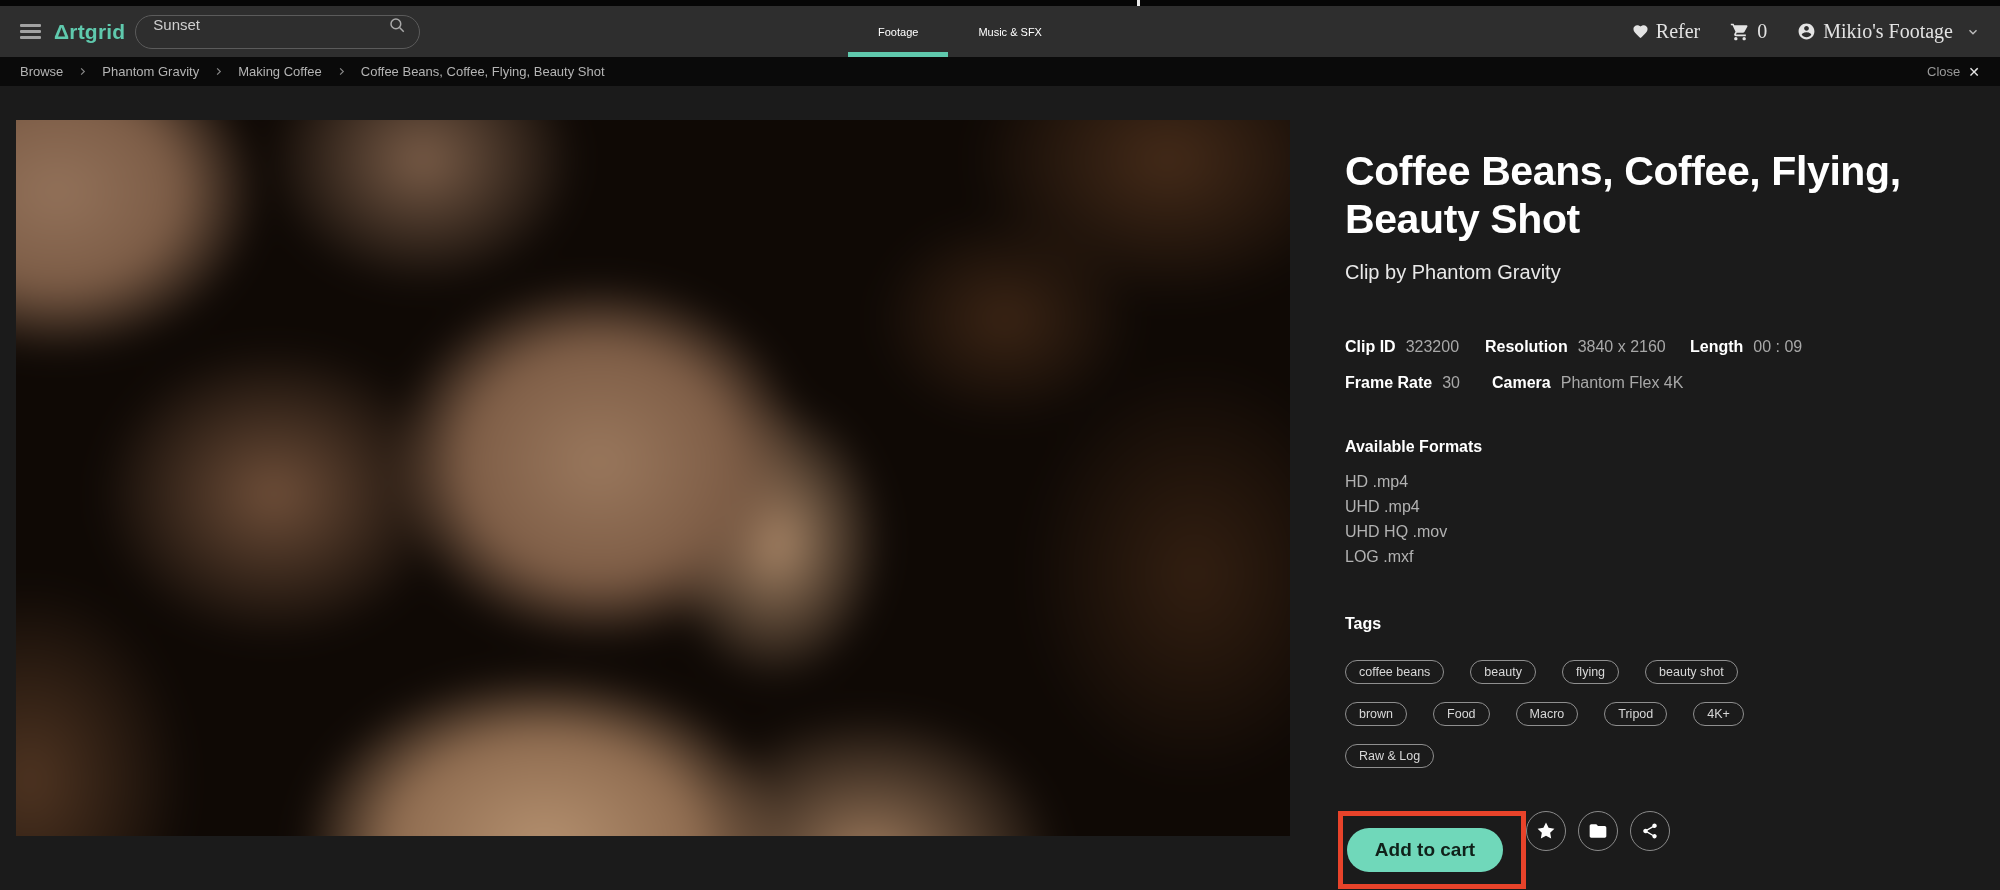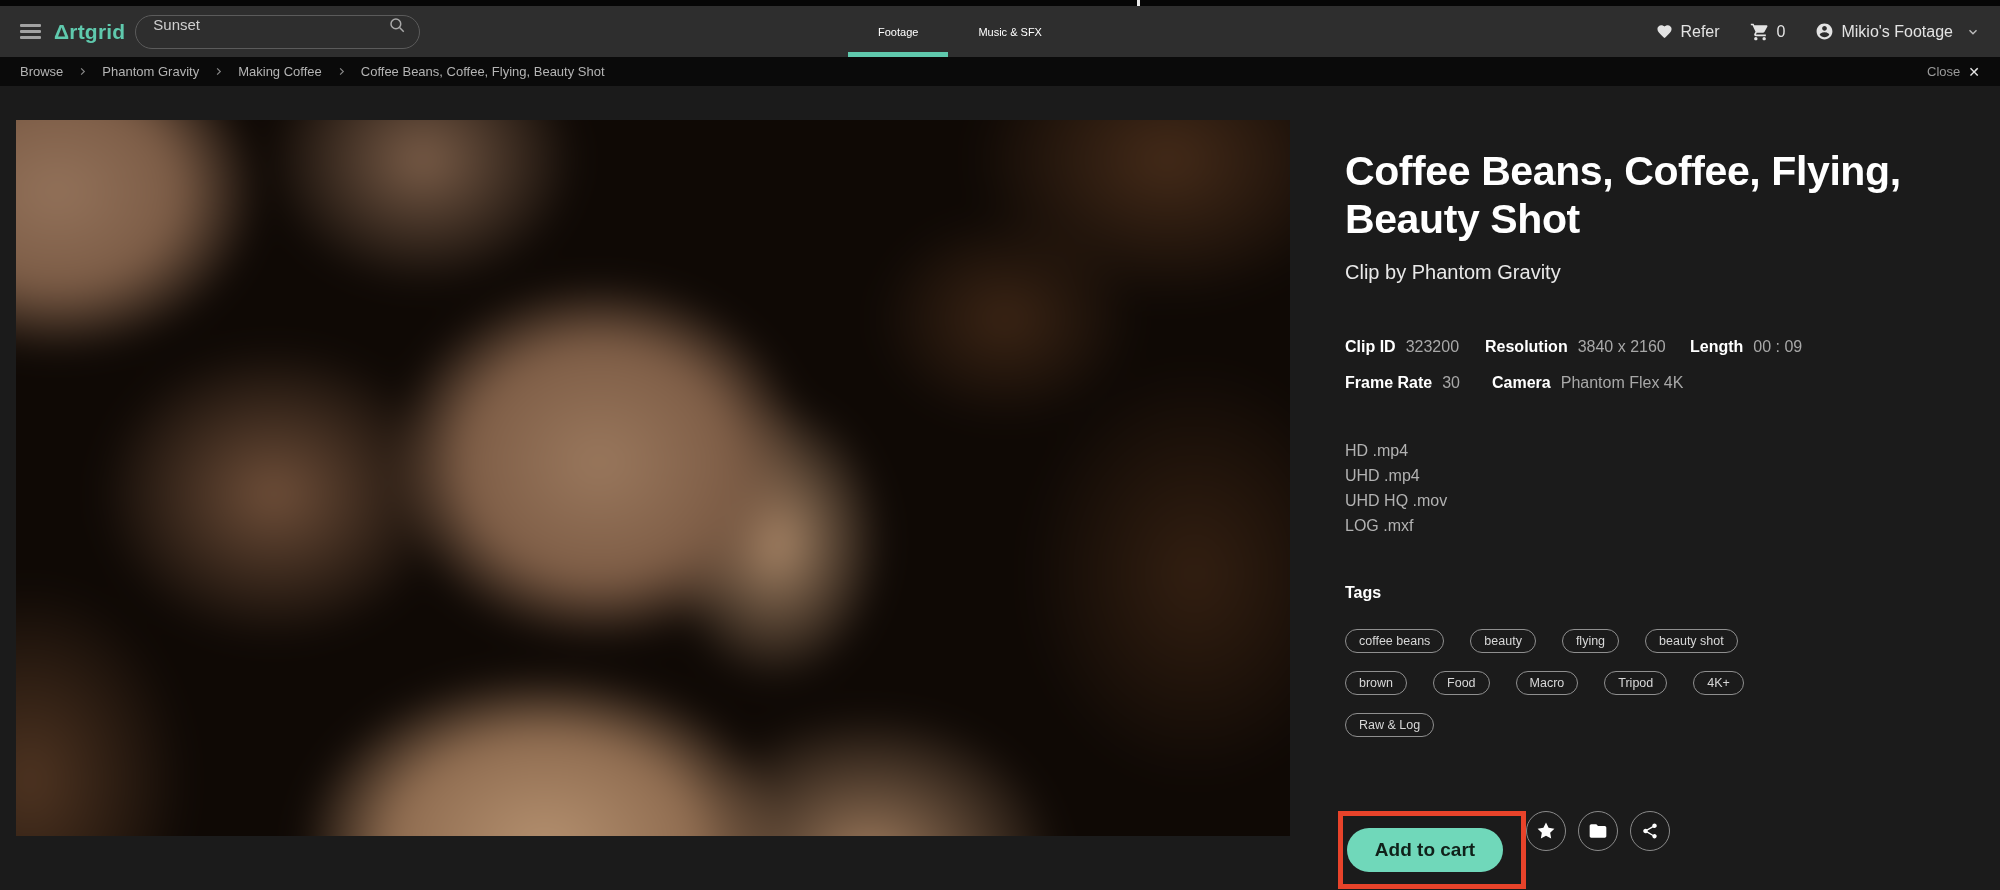--- a/index.html
+++ b/index.html
@@ -19,21 +19,21 @@
             display:flex; align-items:flex-start; padding:0 13px 0 17px; }
   .search input { flex:1; background:transparent; border:none; outline:none; color:#cfcfcf; font-size:15px;
                   font-family:"Liberation Sans", sans-serif; }
   .search svg { flex:none; }
 
   .tabs { position:absolute; left:848px; top:0; height:100%; display:flex; }
   .tab { position:relative; height:100%; display:flex; align-items:center; padding:0 30px;
          color:#ffffff; font-size:11px; cursor:pointer; white-space:nowrap; }
   .tab .underline { position:absolute; left:0; right:0; bottom:0; height:5px; background:#5fc9ad; }
 
-  .nav-right { margin-left:auto; display:flex; align-items:center; gap:30px; color:#e3e3e3; font-size:16px; }
+  .nav-right { margin-left:auto; display:flex; align-items:center; gap:30px; color:#e3e3e3; font-size:20px;font-family:Liberation Serif, serif; }
   .nav-item { display:flex; align-items:center; gap:7px; cursor:pointer; white-space:nowrap; }
   .nav-item svg { flex:none; }
 
   
   .breadcrumb-bar { height:29px; background:#0a0a0a; display:flex; align-items:center; padding:0 20px;
                     font-size:13px; color:#b4b4b4; }
   .crumb { cursor:pointer; white-space:nowrap; }
   .crumb.current { cursor:default; }
   .crumb-sep { margin:0 14px; display:flex; align-items:center; }
   .close-btn { margin-left:auto; display:flex; align-items:center; gap:8px; cursor:pointer; }
@@ -205,20 +205,21 @@
           <span class="meta-value">30</span>
         </div>
         <div class="meta-cell">
           <span class="meta-label">Camera</span>
           <span class="meta-value">Phantom Flex 4K</span>
         </div>
       </div>
     </div>
 
     <div class="formats">
+      <div class="section-heading">Available Formats</div>
       <div class="format-list">
         <div class="format-item">HD .mp4</div>
         <div class="format-item">UHD .mp4</div>
         <div class="format-item">UHD HQ .mov</div>
         <div class="format-item">LOG .mxf</div>
       </div>
     </div>
 
     <div class="tags-section">
       <div class="section-heading">Tags</div>

